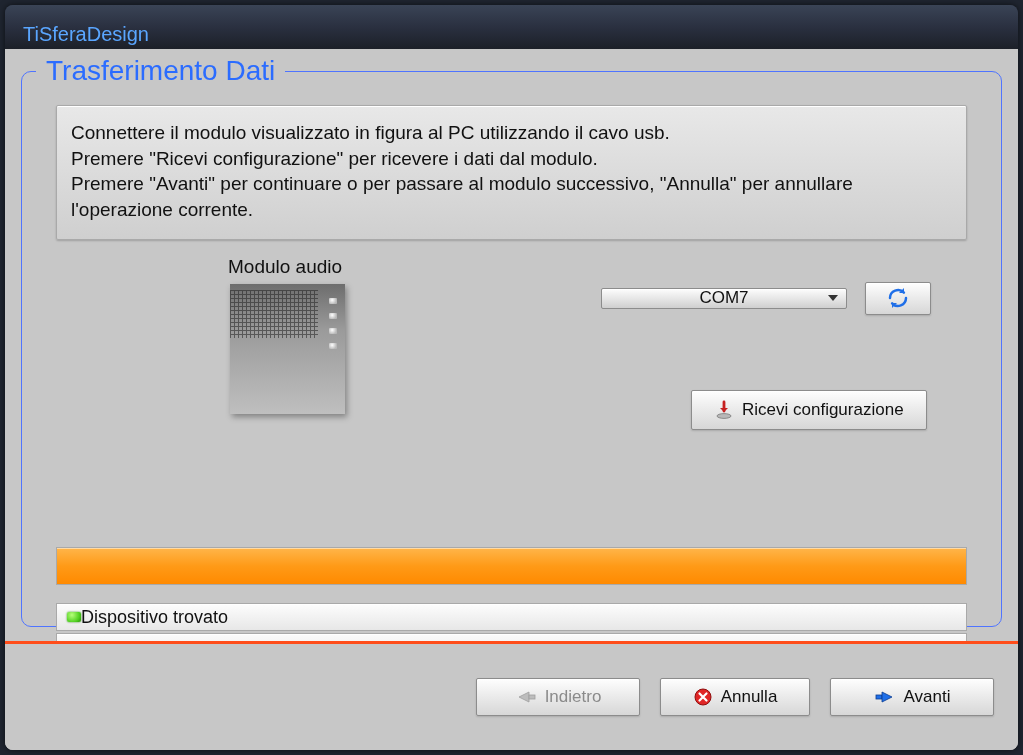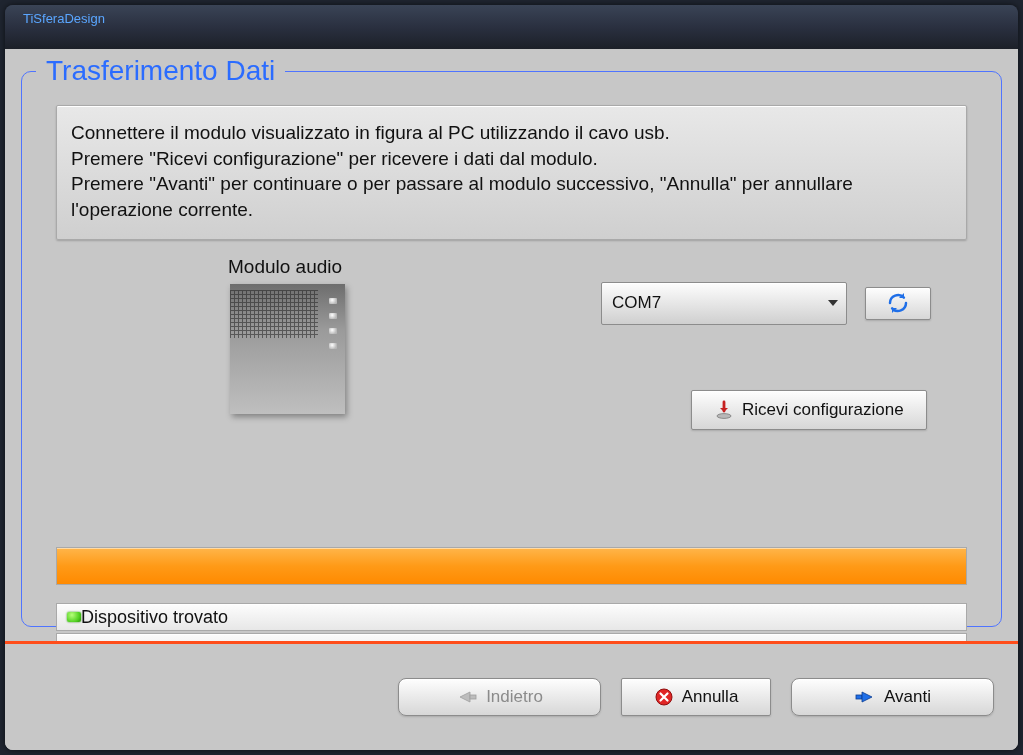--- a/index.html
+++ b/index.html
@@ -19,22 +19,22 @@
     border-radius: 8px;
     box-shadow: 0 0 6px rgba(0,0,0,0.6);
     display: flex;
     flex-direction: column;
     overflow: hidden;
   }
   .titlebar {
     height: 44px;
     background: linear-gradient(to bottom, #3a4456 0%, #2a3040 50%, #1c2028 100%);
     color: #5aa6ff;
-    font-size: 13px;
-    padding: 6px 18px;
+    font-size: 20px;
+    padding: 18px 18px;
   }
   .client {
     flex: 1;
     background: #c7c7c7;
     position: relative;
   }
   fieldset.transfer {
     position: absolute;
     left: 16px; right: 16px; top: 6px;
     border: 1px solid #4f74ff;
@@ -98,28 +98,29 @@
     width: 8px; height: 6px;
     background: radial-gradient(circle at 40% 35%, #fff, #b7b7b7 70%);
     border-radius: 1px;
   }
   .port-row {
     position: absolute;
     left: 545px; top: 26px;
     display: flex; gap: 18px; align-items: center;
   }
   .combo {
-    width: 246px; height: 43px;
+    width: 246px; height: 21px;
     background: linear-gradient(to bottom, #fdfdfd 0%, #e4e4e4 55%, #cfcfcf 100%);
     border: 1px solid #8c8c8c;
     border-radius: 2px;
     display: flex; align-items: center;
     padding: 0 10px;
     position: relative;
     box-shadow: 0 1px 0 #fff inset;
+    justify-content: center;
   }
   .combo span { font-size: 17px; color: #111; }
   .combo .caret {
     position: absolute; right: 8px; top: 50%; transform: translateY(-50%);
     width: 0; height: 0;
     border-left: 5px solid transparent;
     border-right: 5px solid transparent;
     border-top: 6px solid #333;
   }
   .btn {
@@ -190,21 +191,21 @@
     position: absolute;
     left: 0; right: 0; bottom: 0;
     height: 106px;
     background: #c7c7c7;
     display: flex;
     justify-content: flex-end;
     align-items: center;
     gap: 20px;
     padding-right: 24px;
   }
-  .nav-btn { width: 203px; height: 38px; border-radius: 8px; }
+  .nav-btn { width: 164px; height: 38px; }
   .cancel-btn { width: 150px; height: 38px; }
 </style>
 </head>
 <body>
 
 <div class="window">
   <div class="titlebar">
     <span>TiSferaDesign</span>
   </div>
 

